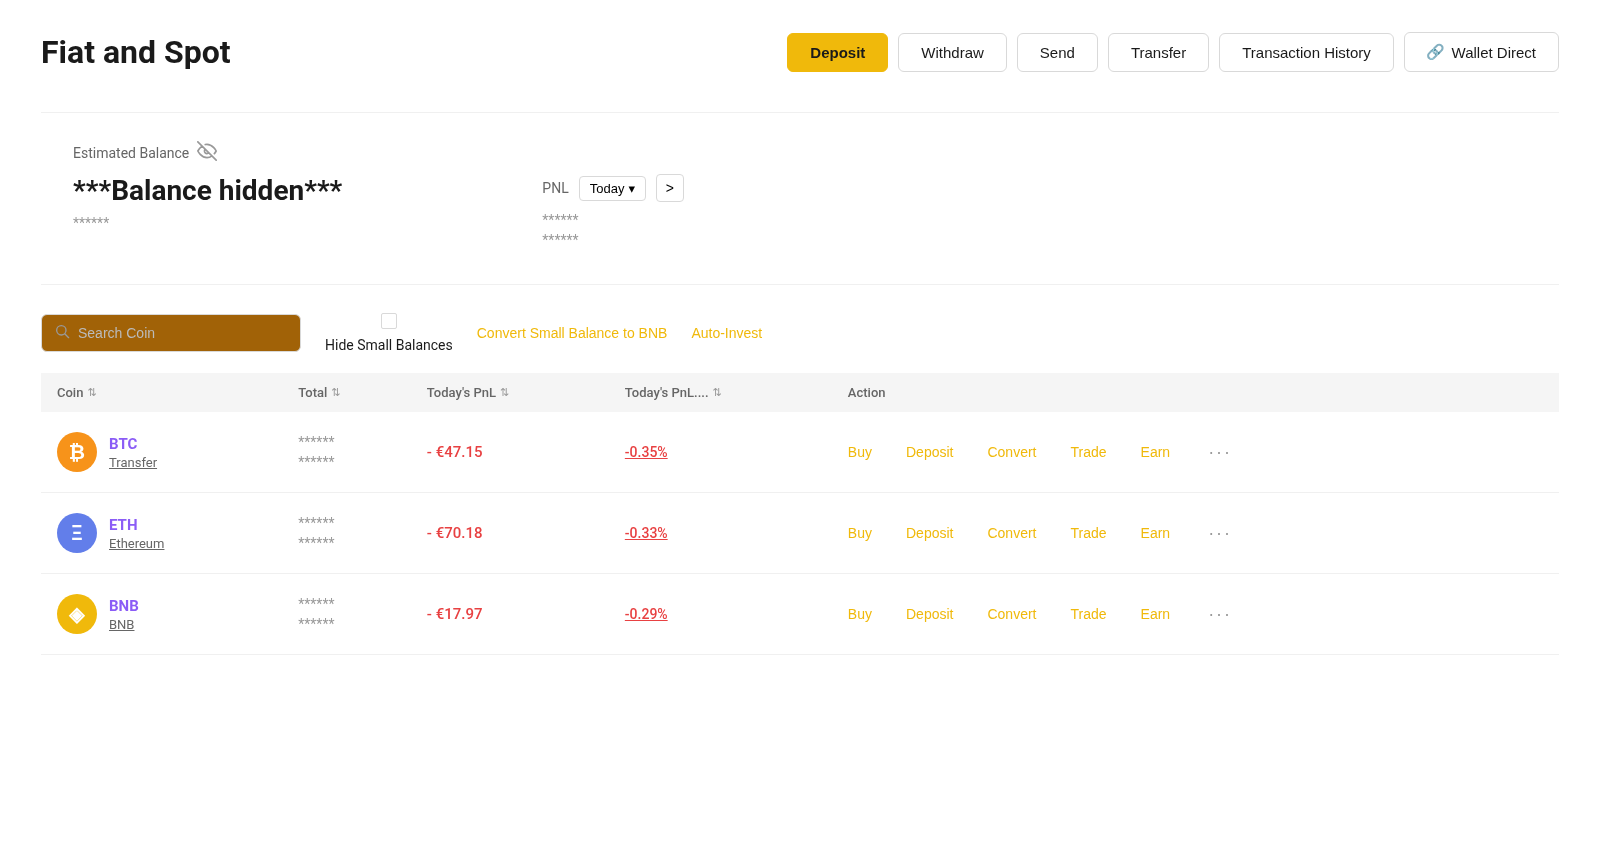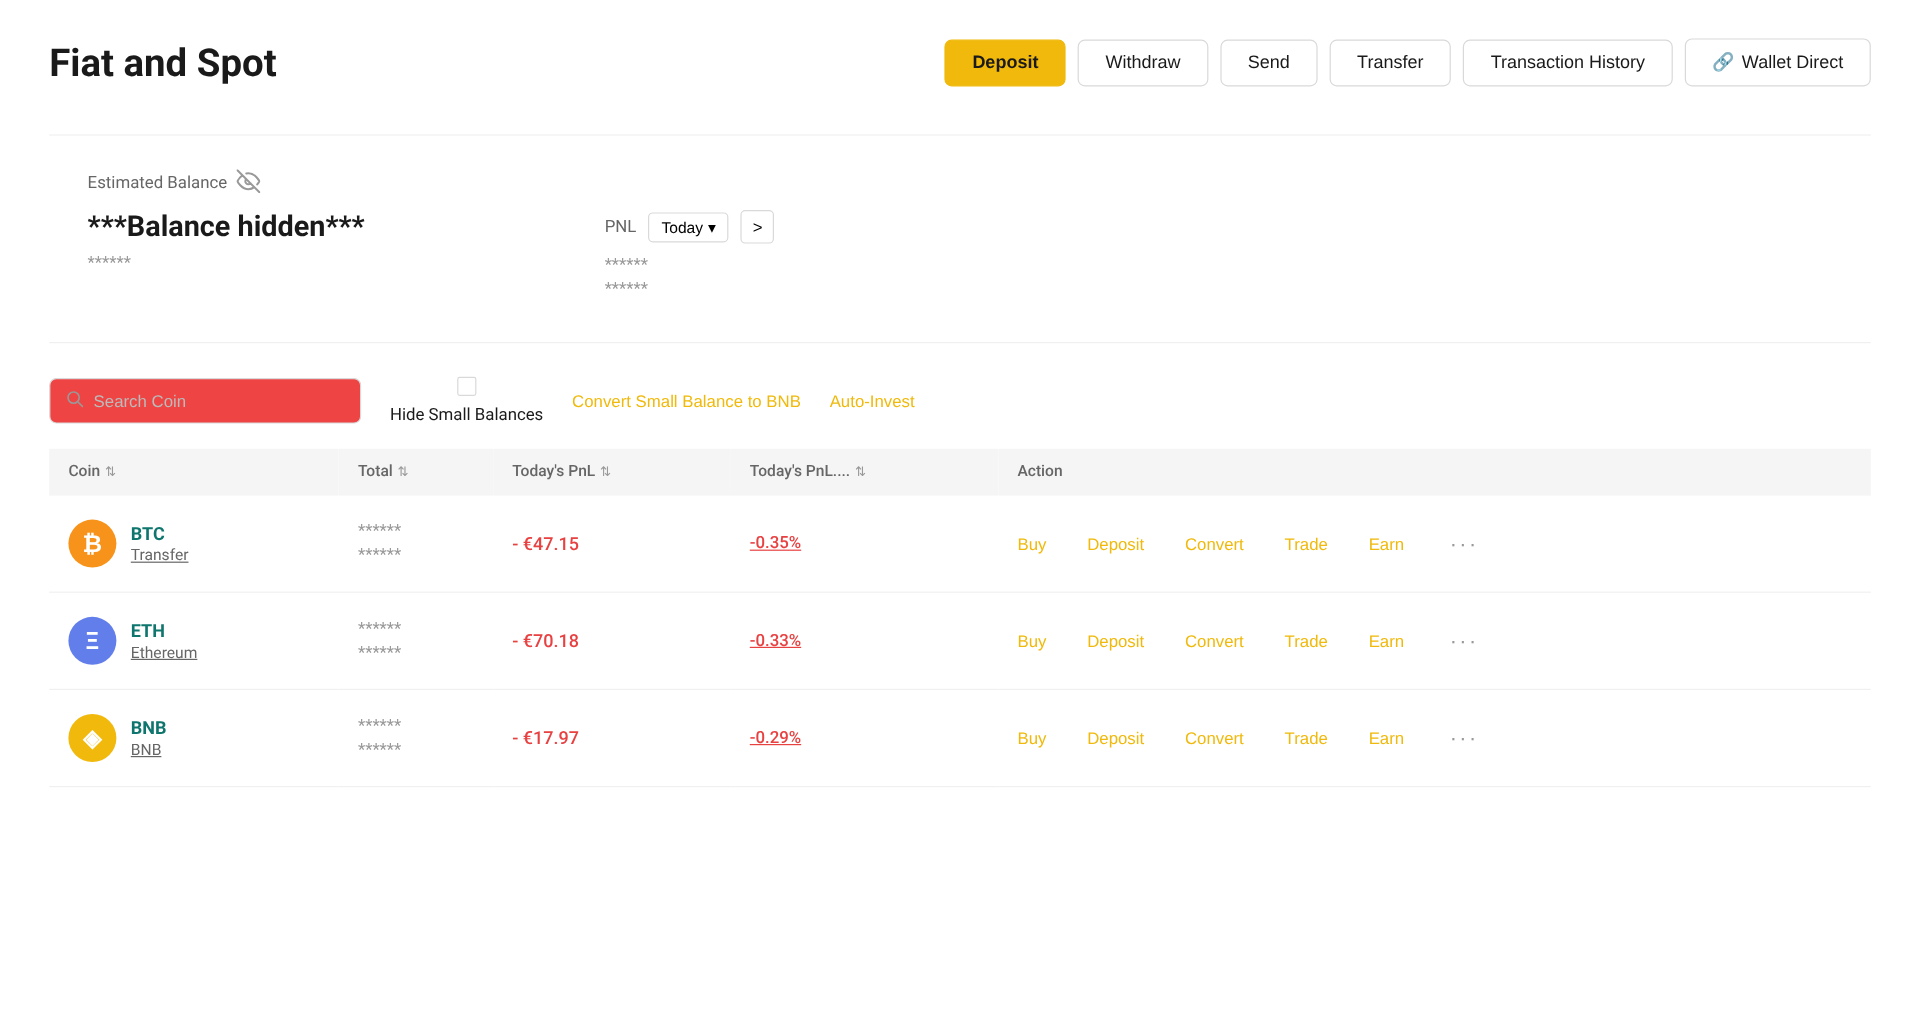--- a/index.html
+++ b/index.html
@@ -69,21 +69,21 @@
       height: 20px;
       fill: #999;
     }
     .balance-row {
       display: flex;
       align-items: flex-start;
       gap: 200px;
     }
     .balance-left {}
     .balance-hidden-text {
-      font-size: 24px;
+      font-size: 28px;
       font-weight: 700;
       color: #1a1a1a;
       margin-bottom: 8px;
     }
     .balance-sub {
       font-size: 14px;
       color: #999;
     }
     .balance-right {}
     .pnl-row {
@@ -137,21 +137,21 @@
       margin-bottom: 20px;
     }
     .search-wrapper {
       display: flex;
       align-items: center;
       border: 1px solid #d9d9d9;
       border-radius: 6px;
       padding: 8px 12px;
       gap: 8px;
       width: 260px;
-      background: #ef4444;
+      background: #a16207;
     }
     .search-icon svg {
       width: 16px;
       height: 16px;
       fill: #999;
     }
     .search-input {
       border: none;
       outline: none;
       font-size: 14px;
@@ -232,21 +232,21 @@
       display: flex;
       align-items: center;
       justify-content: center;
       font-size: 20px;
       flex-shrink: 0;
     }
     .coin-name-wrapper {}
     .coin-symbol {
       font-weight: 700;
       font-size: 15px;
-      color: #0f766e;
+      color: #8b5cf6;
     }
     .coin-name-link {
       color: #666;
       font-size: 13px;
       text-decoration: underline;
       cursor: pointer;
       display: block;
       margin-top: 2px;
     }
     .coin-total {

